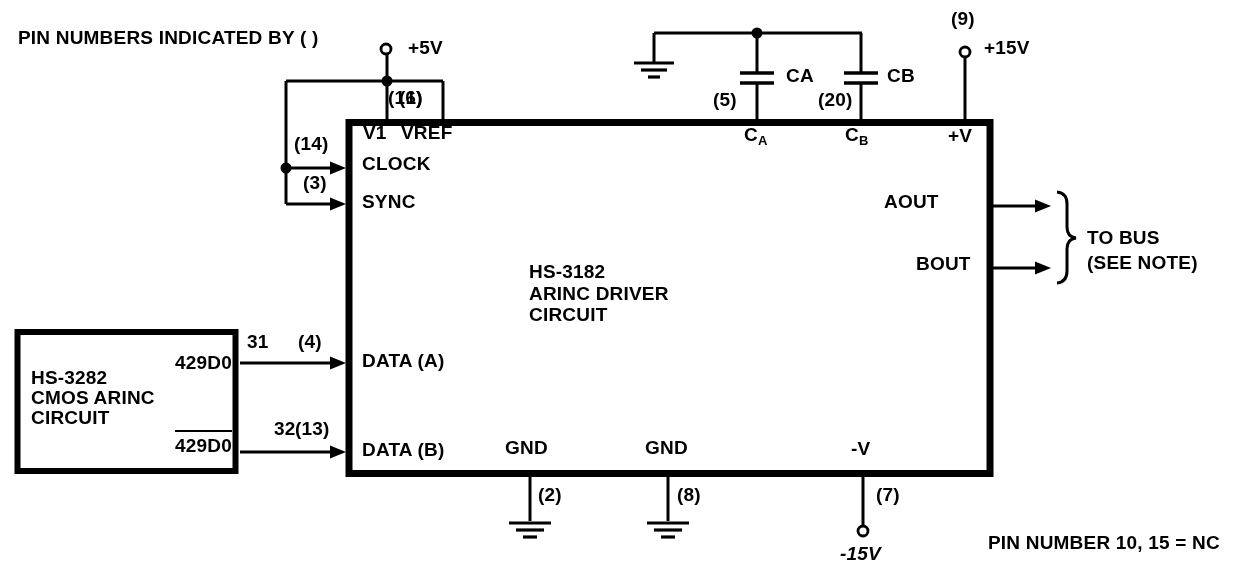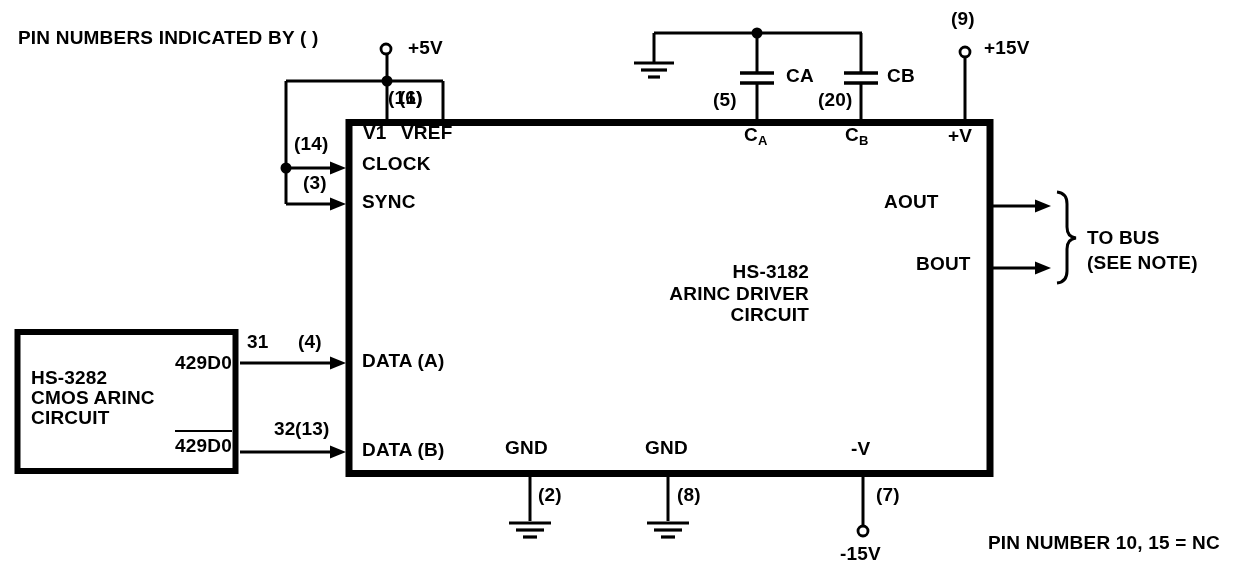--- a/index.html
+++ b/index.html
@@ -6,21 +6,21 @@
   #stage{
     position:relative;width:1256px;height:579px;background:#ffffff;
     font-family:"Liberation Sans", sans-serif;overflow:hidden;
   }
   #schematic-svg{position:absolute;left:0;top:0;}
   .lbl{
     position:absolute;font-weight:700;font-size:19px;line-height:1;
     color:#000;white-space:nowrap;letter-spacing:0.2px;
   }
   .sub{font-size:13px;vertical-align:-4px;letter-spacing:0;}
-  .center-block{text-align:right;}
+  .center-block{text-align:left;}
   .rt{text-align:right;}
   .overline-lbl{border-top:2.5px solid #000;padding-top:3px;}
 </style>
 </head>
 <body>
 
 <div id="stage">
 
   <svg id="schematic-svg" width="1256" height="579" viewBox="0 0 1256 579">
 
@@ -152,17 +152,17 @@
   <div class="lbl" style="left:247px;top:419px;margin-left:27px;">32</div>
   <div class="lbl" style="left:295px;top:419px;">(13)</div>
   <div class="lbl" style="left:362px;top:440px;">DATA (B)</div>
 
   <div class="lbl" style="left:505px;top:438px;">GND</div>
   <div class="lbl" style="left:645px;top:438px;">GND</div>
   <div class="lbl" style="left:538px;top:485px;">(2)</div>
   <div class="lbl" style="left:677px;top:485px;">(8)</div>
   <div class="lbl" style="left:851px;top:439px;">-V</div>
   <div class="lbl" style="left:876px;top:485px;">(7)</div>
-  <div class="lbl" style="left:840px;top:544px;">-15V</div>
+  <div class="lbl" style="left:840px;top:544px;font-style:italic;">-15V</div>
 
   <div class="lbl" style="left:988px;top:517px;margin-top:16px;">PIN NUMBER 10, 15 = NC</div>
 
 </div>
 
 </body></html>

